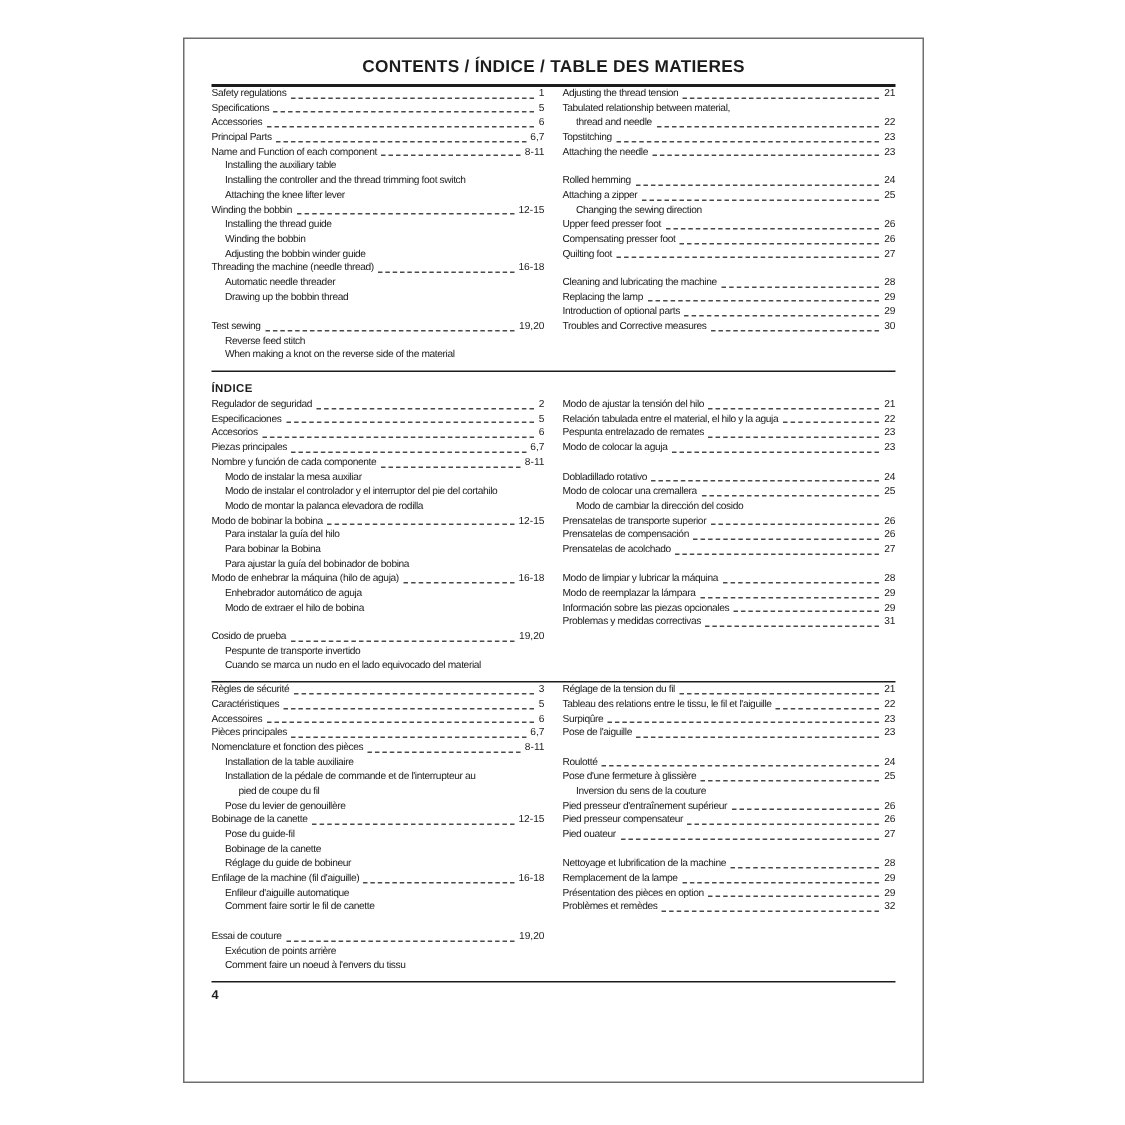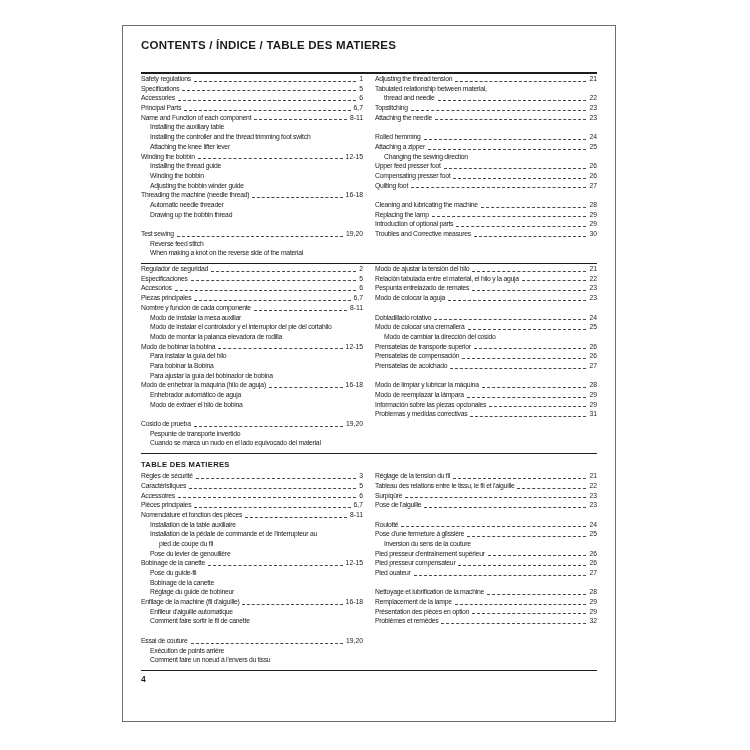--- a/index.html
+++ b/index.html
@@ -29,24 +29,25 @@
     background: #ffffff;
     box-sizing: border-box;
     padding: 0 18px;
     overflow: hidden;
   }
   .title {
     margin-top: 13px;
     font-size: 11.5px;
     font-weight: bold;
     letter-spacing: 0.2px;
-    padding-bottom: 20px;
+    padding-bottom: 4px;
     border-bottom: 2px solid #1c1c1c;
     line-height: 13px;
     white-space: nowrap;
+    text-align: center;
   }
   .rule {
     border-top: 1.6px solid #1c1c1c;
     margin: 5px 0 0 0;
     height: 0;
   }
   .toc-section .heading {
     margin: 6px 0 2px 0;
     font-size: 7.6px;
     font-weight: bold;
@@ -251,20 +252,21 @@
                 <span class="toc-text">Troubles and Corrective measures</span>
                 <span class="leader"></span>
                 <span class="toc-page">30</span>
               </div>
             </div>
     </div>
   </section>
 
   <section class="toc-section">
     <div class="rule"></div>
+    <h2 class="heading">ÍNDICE</h2>
     <div class="columns">
       <div class="col">
               <div class="toc-row" style="padding-left: 0px;">
                 <span class="toc-text">Regulador de seguridad</span>
                 <span class="leader"></span>
                 <span class="toc-page">2</span>
               </div>
               <div class="toc-row" style="padding-left: 0px;">
                 <span class="toc-text">Especificaciones</span>
                 <span class="leader"></span>
@@ -402,21 +404,20 @@
                 <span class="toc-text">Problemas y medidas correctivas</span>
                 <span class="leader"></span>
                 <span class="toc-page">31</span>
               </div>
             </div>
     </div>
   </section>
 
   <section class="toc-section">
     <div class="rule"></div>
-    <h2 class="heading">TABLE DES MATIERES</h2>
     <div class="columns">
       <div class="col">
               <div class="toc-row" style="padding-left: 0px;">
                 <span class="toc-text">Règles de sécurité</span>
                 <span class="leader"></span>
                 <span class="toc-page">3</span>
               </div>
               <div class="toc-row" style="padding-left: 0px;">
                 <span class="toc-text">Caractéristiques</span>
                 <span class="leader"></span>

